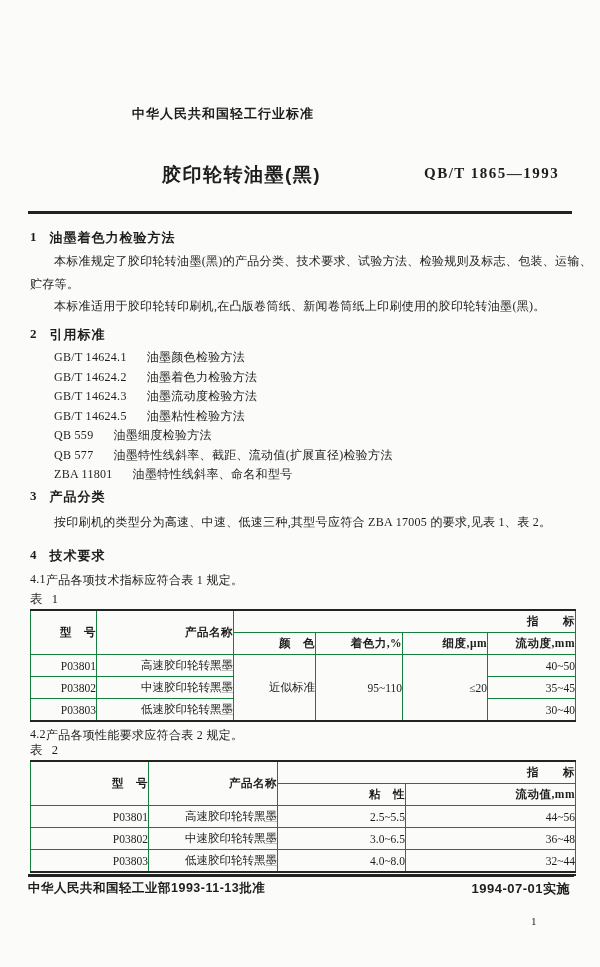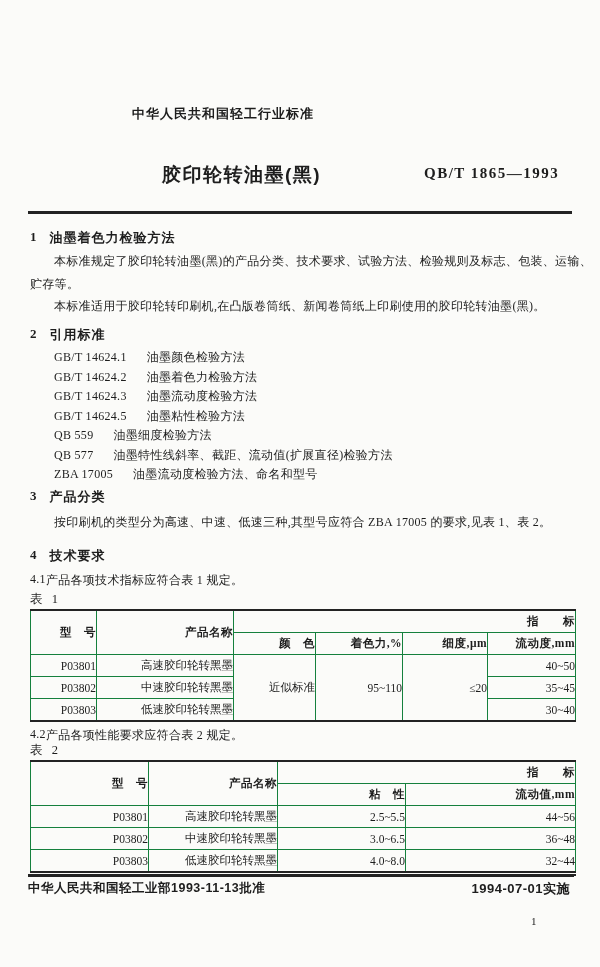--- a/index.html
+++ b/index.html
@@ -106,22 +106,22 @@
     </div>
     <div class="ref-item">
       <span>QB 559</span>
       <span>油墨细度检验方法</span>
     </div>
     <div class="ref-item">
       <span>QB 577</span>
       <span>油墨特性线斜率、截距、流动值(扩展直径)检验方法</span>
     </div>
     <div class="ref-item">
-      <span>ZBA 17005</span>
-      <span>油墨流动度检验方法、命名和型号</span>
+      <span>ZBA 11801</span>
+      <span>油墨特性线斜率、命名和型号</span>
     </div>
   </div>
 
   <div class="abs sec-h h3">
     <span class="sec-no">3</span>
     <span>产品分类</span>
   </div>
   <div class="abs para p3">按印刷机的类型分为高速、中速、低速三种,其型号应符合 ZBA 17005 的要求,见表 1、表 2。</div>
 
   <div class="abs sec-h h4">

